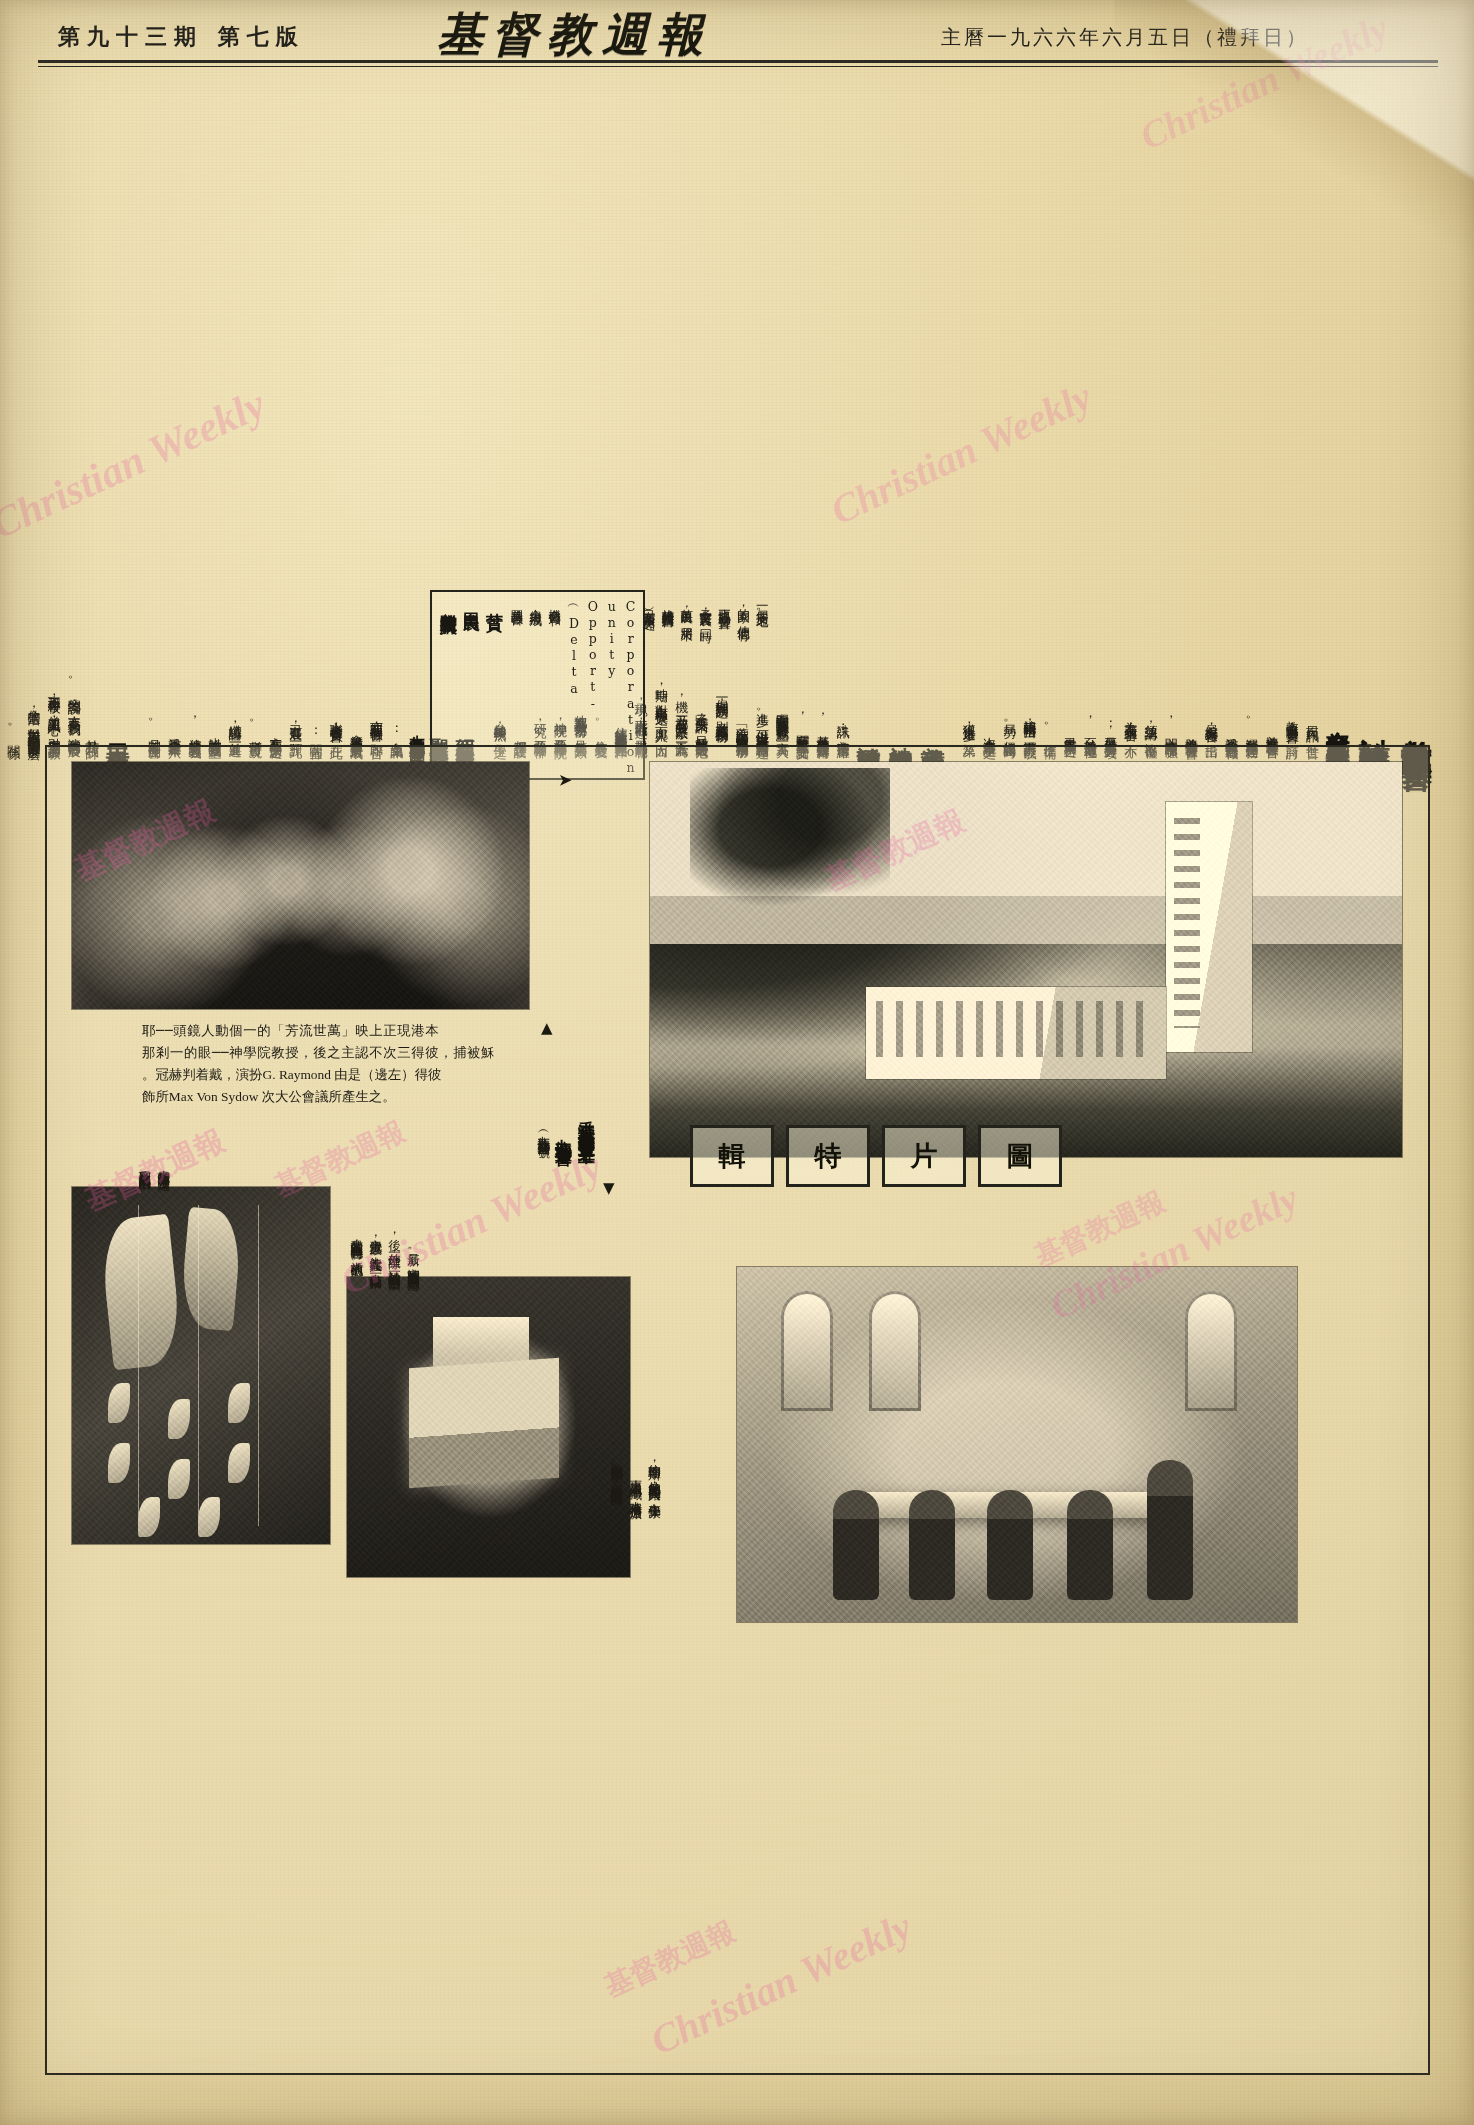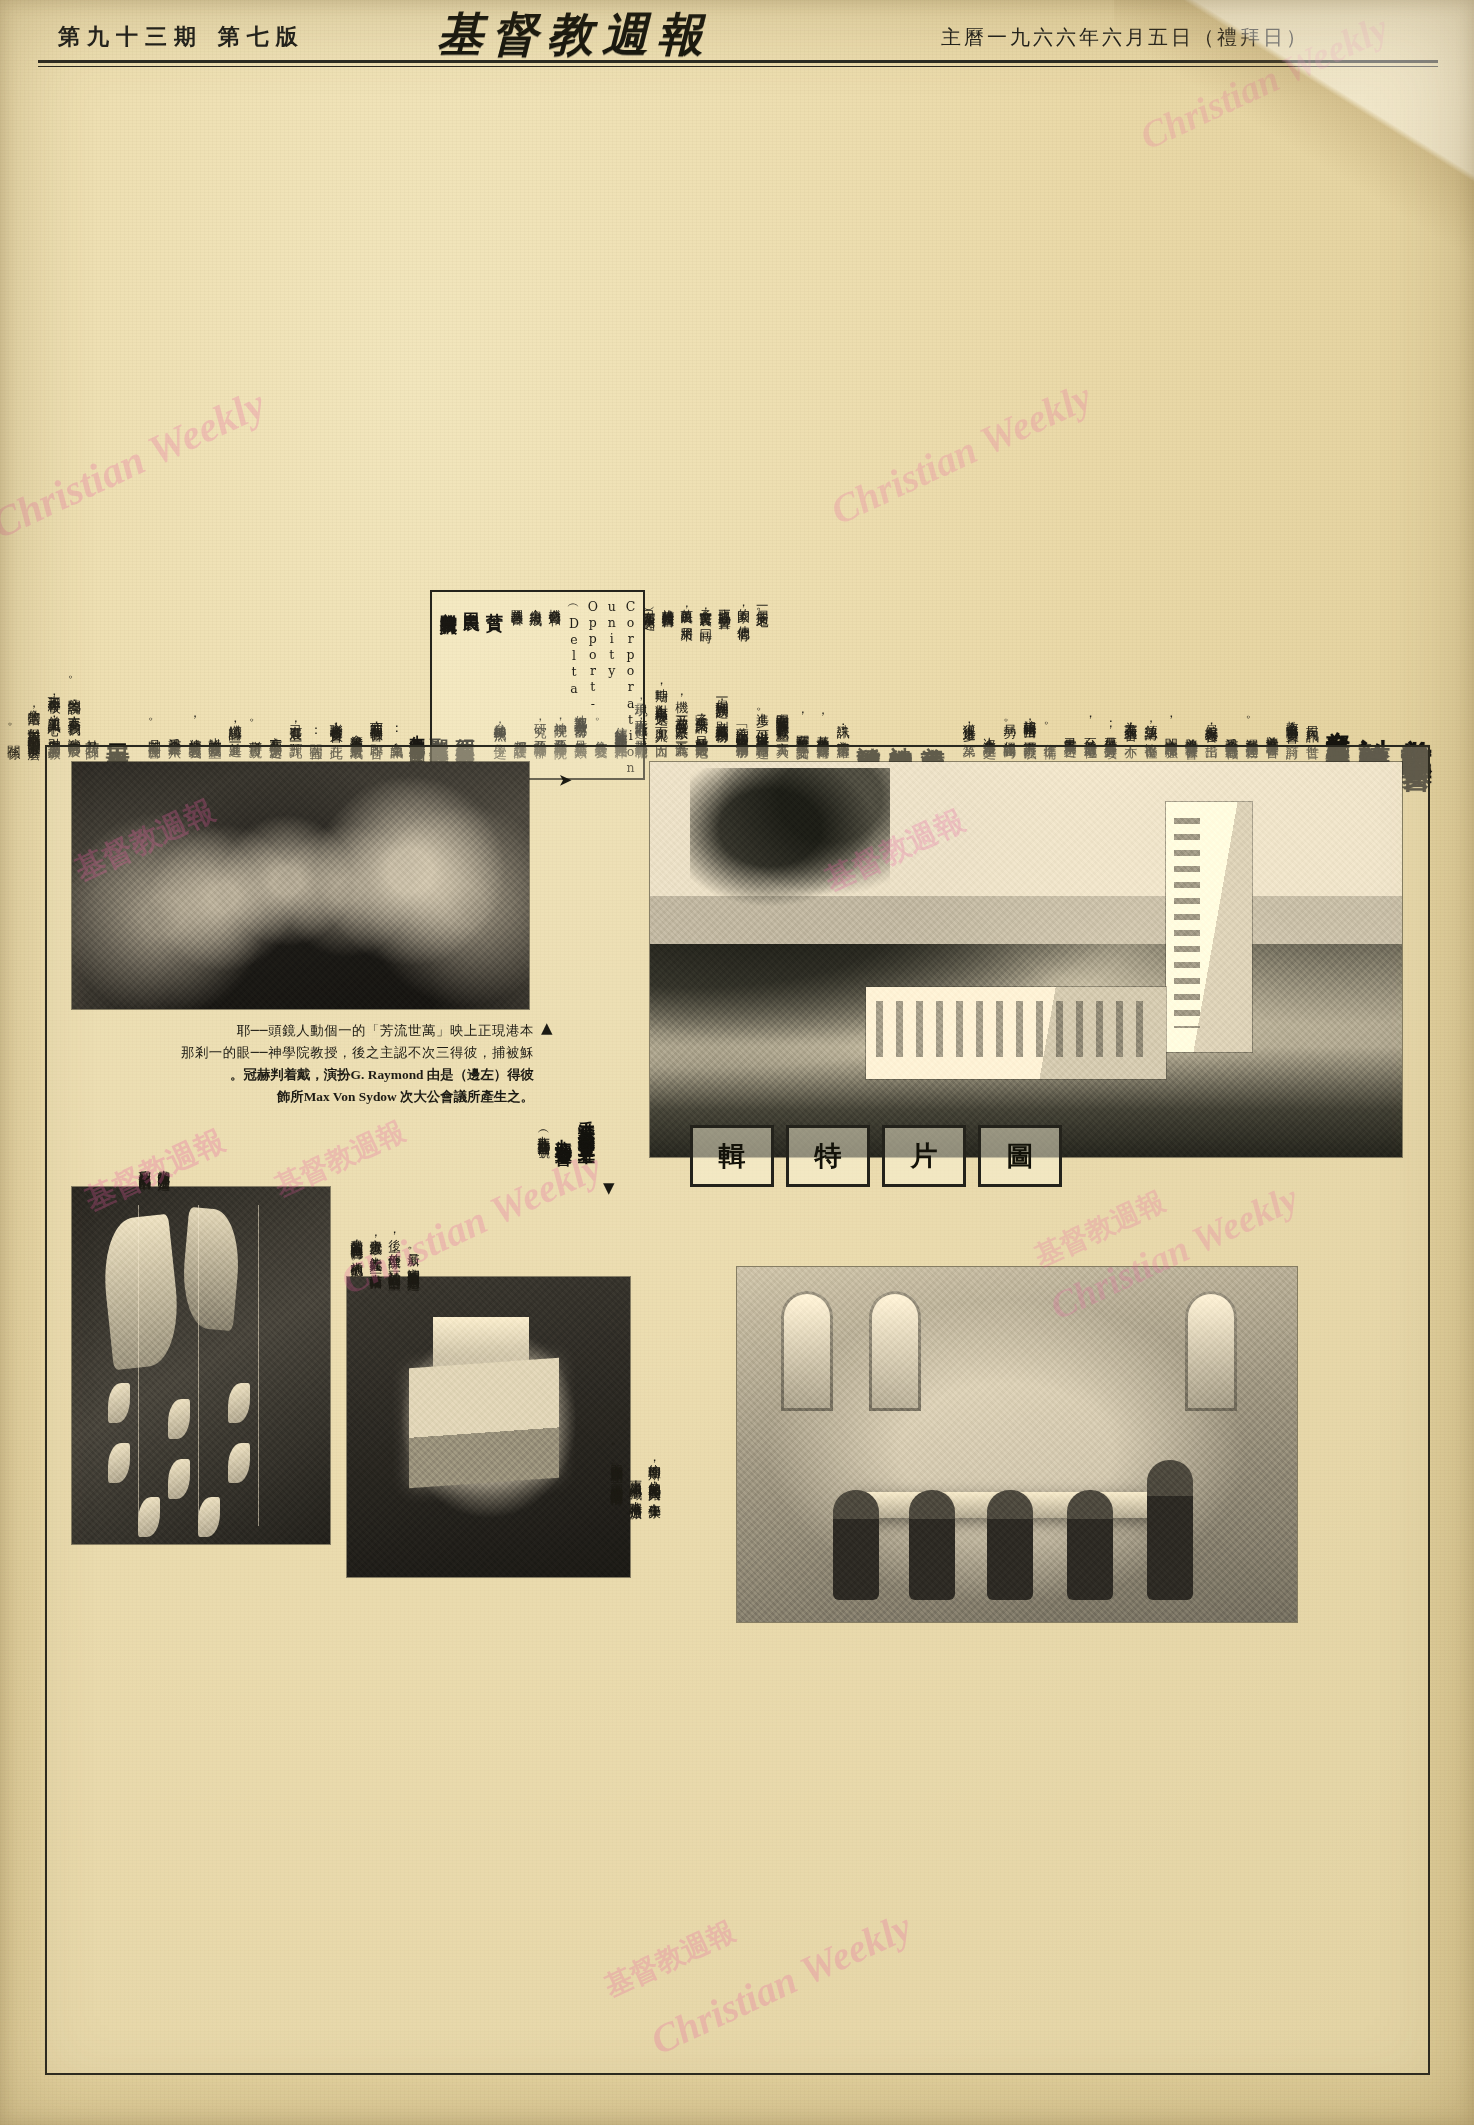--- a/index.html
+++ b/index.html
@@ -258,23 +258,23 @@
   .capbox .vcol{font-size:12.6px;line-height:1.34;letter-spacing:.8px;color:#1d1b14;}
   .cap-h{
     writing-mode:vertical-rl;text-orientation:upright;
     font-weight:bold;font-size:17px;letter-spacing:2px;color:#14130e;
   }
 
   
   .hcap{
     position:absolute;
     font-size:13.4px;line-height:1.65;letter-spacing:.6px;color:#1d1b14;
-    text-align:right;direction:rtl;
-  }
-  .hcap .latin{font-family:"Liberation Serif",serif;letter-spacing:0;font-weight:bold;}
+    text-align:left;direction:rtl;
+  }
+  .hcap .latin{font-family:"Liberation Serif",serif;letter-spacing:0;}
 
   
   #feature{
     position:absolute;left:625px;top:378px;width:408px;height:62px;
     display:flex;flex-direction:row;direction:rtl;gap:12px;align-items:center;justify-content:center;
   }
   #feature .fb{
     width:78px;height:56px;border:3px solid #23221b;
     display:flex;align-items:center;justify-content:center;
     font-weight:bold;font-size:27px;color:#131209;

